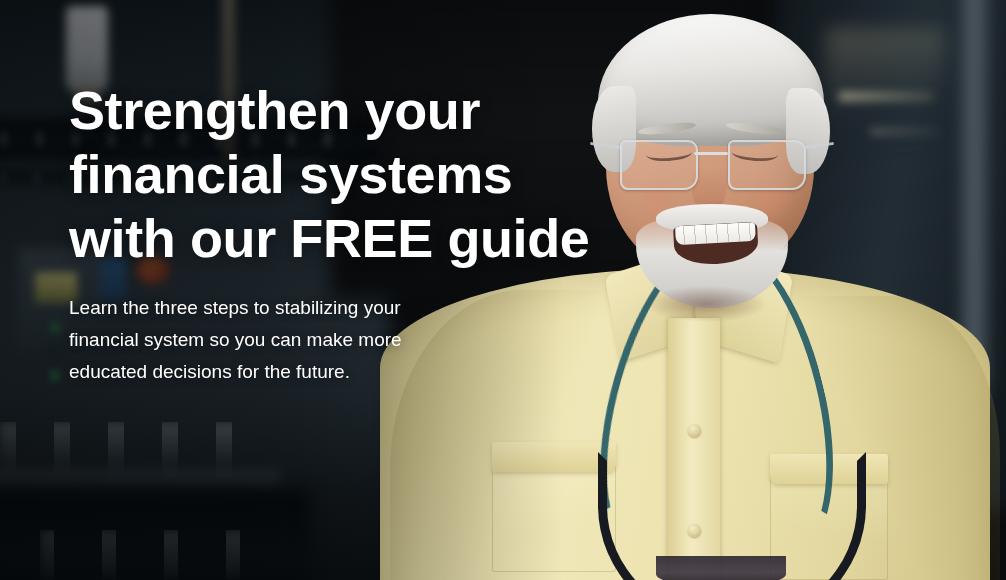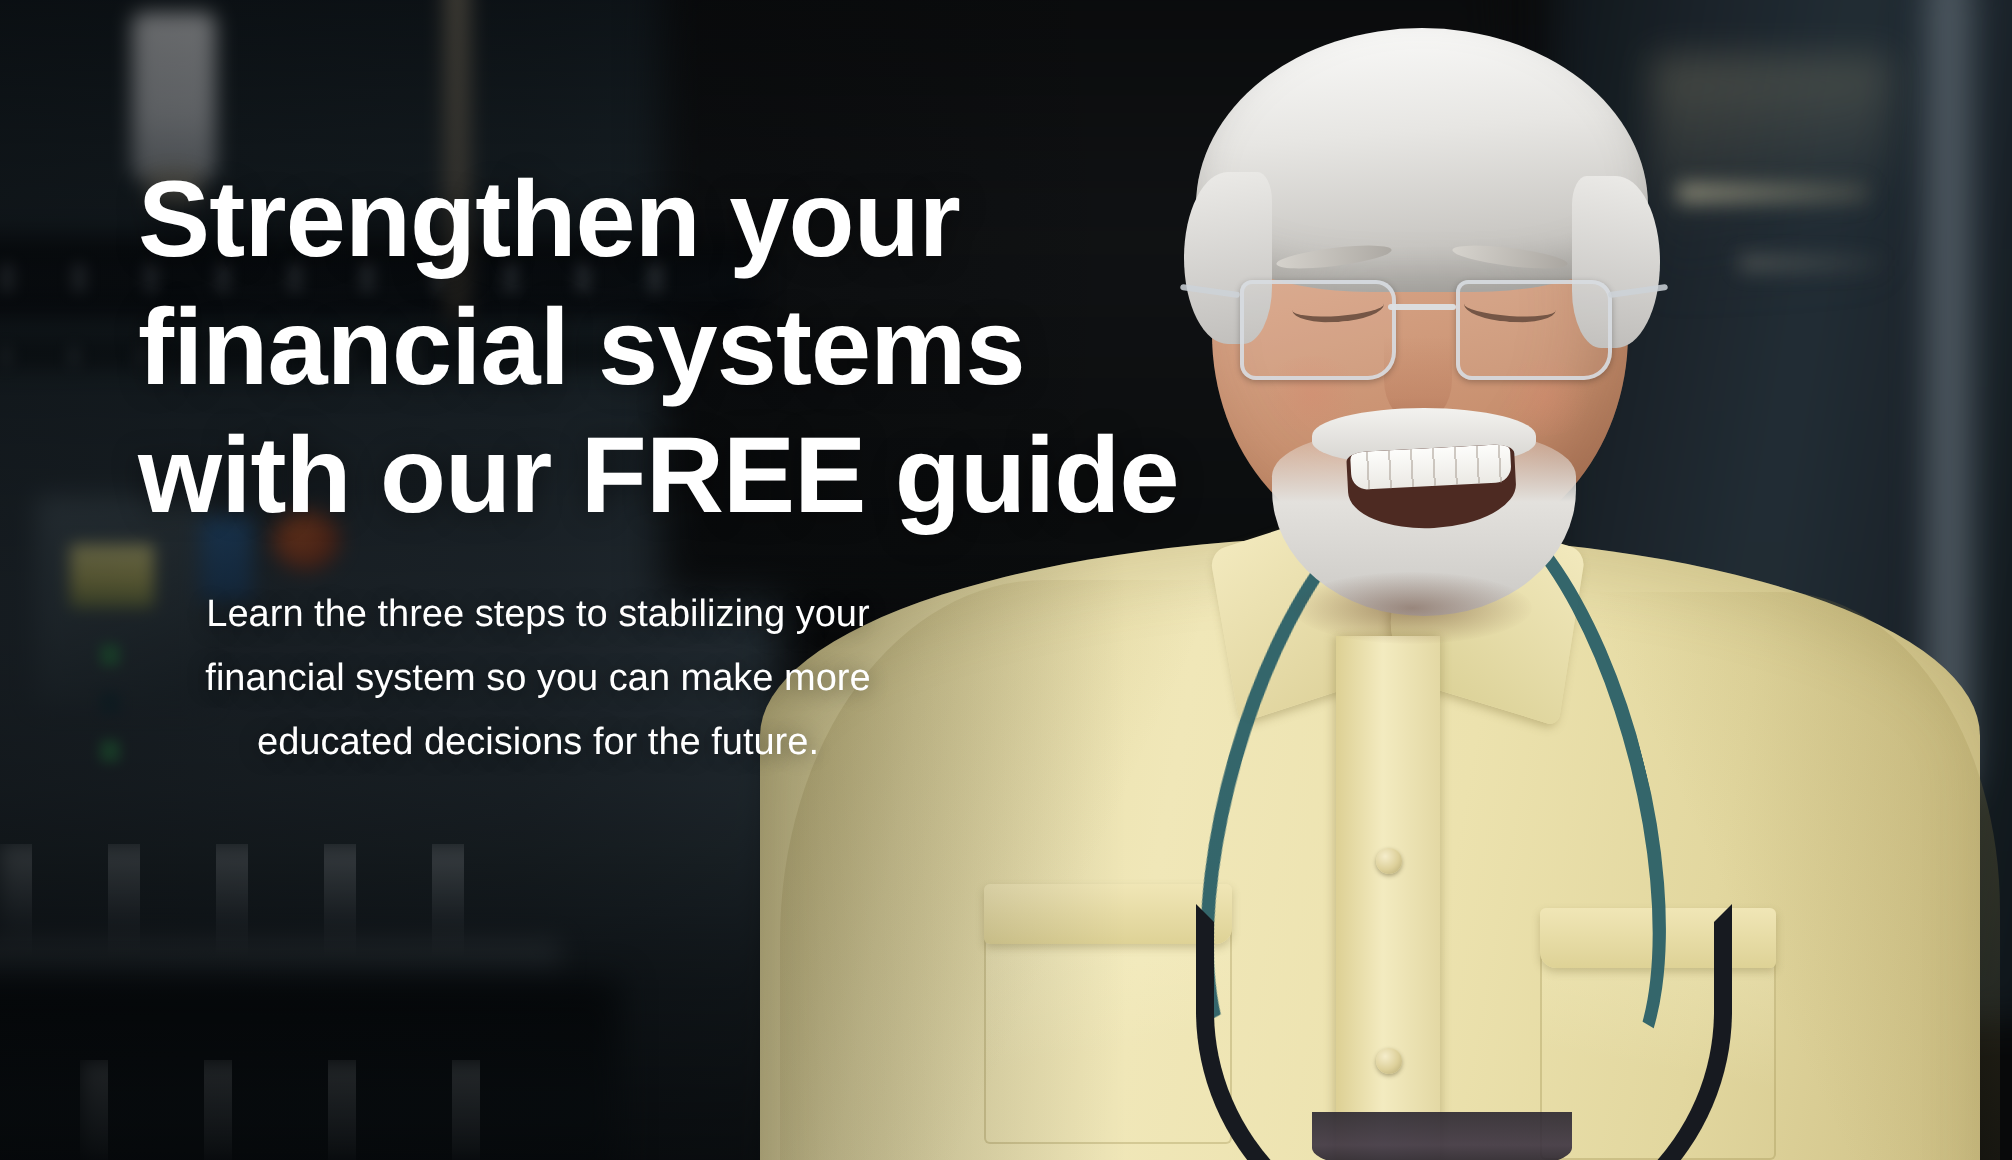--- a/index.html
+++ b/index.html
@@ -619,21 +619,20 @@
   }
   .subhead {
     margin: 0;
     padding-top: 22px;
     width: 400px;
     color: #ffffff;
     font-size: 19px;
     line-height: 32px;
     font-weight: normal;
     text-shadow: 0 1px 10px rgba(0,0,0,0.45);
-    text-align: center;
   }
   .cta {
     display: block;
     margin-top: 58px;
     width: 326px;
     height: 44px;
     line-height: 44px;
     text-align: center;
     background: #ffffff;
     color: #1b1b1b;

